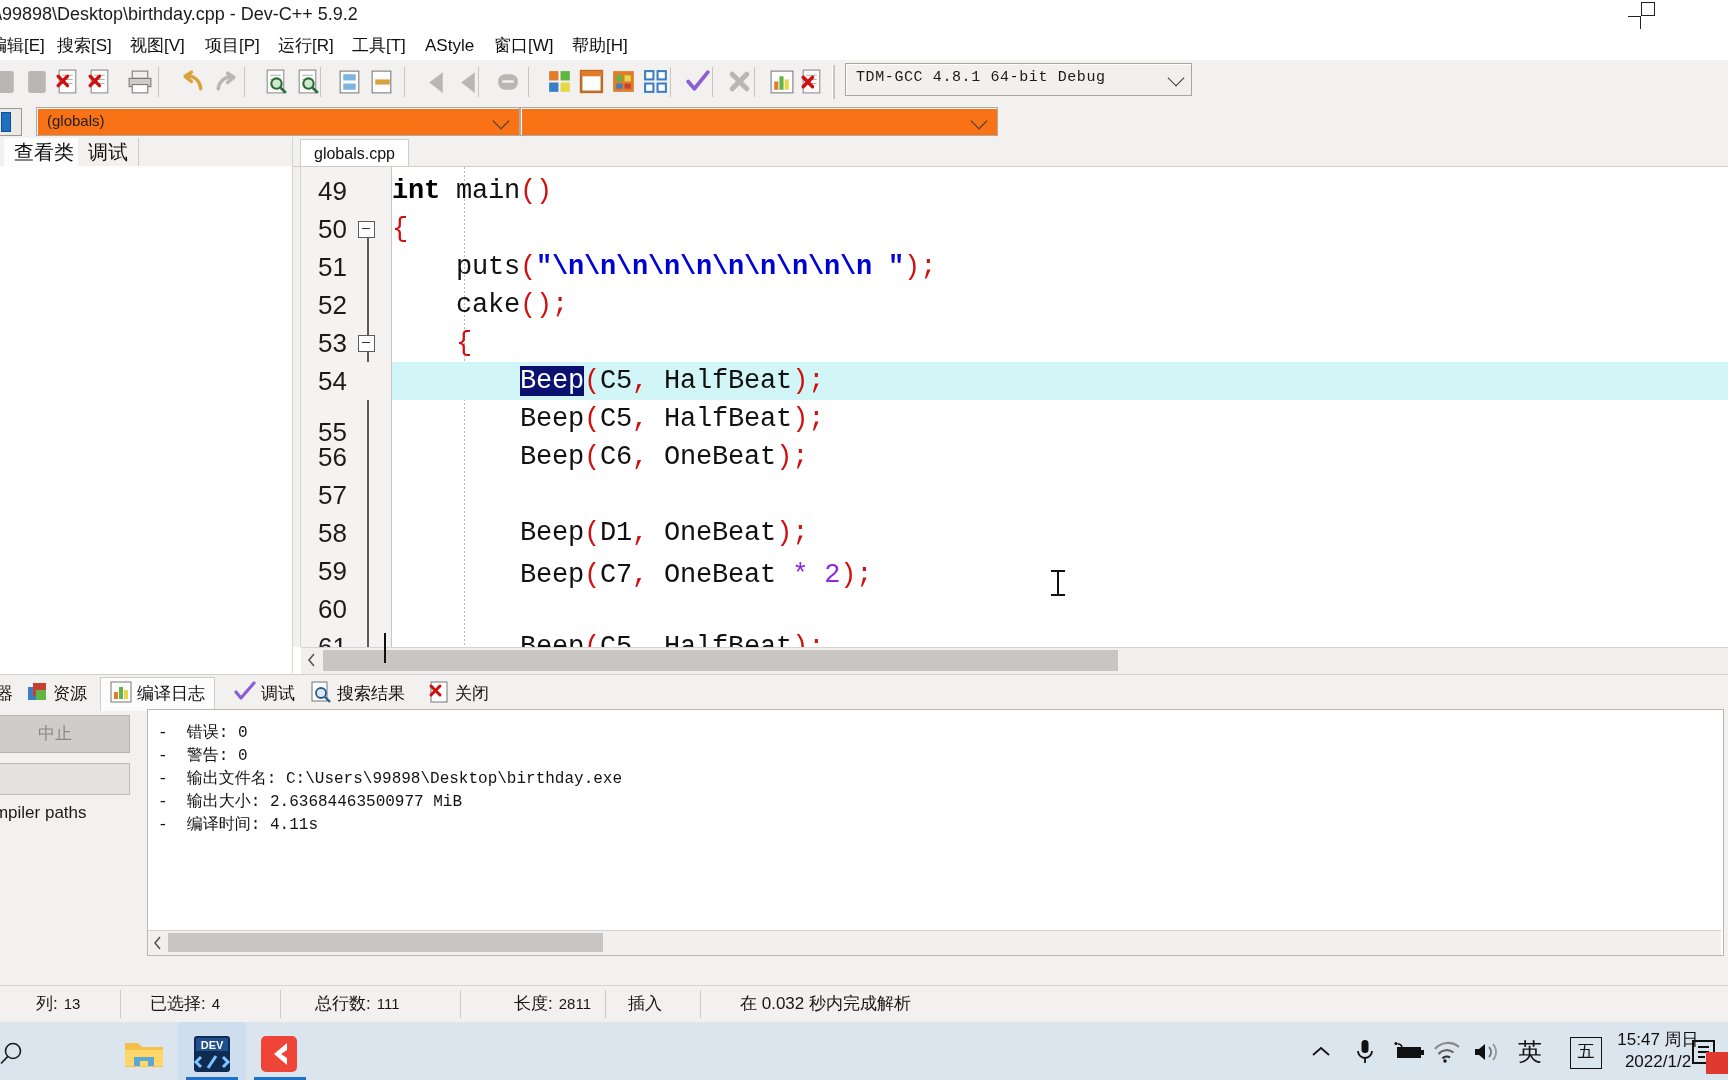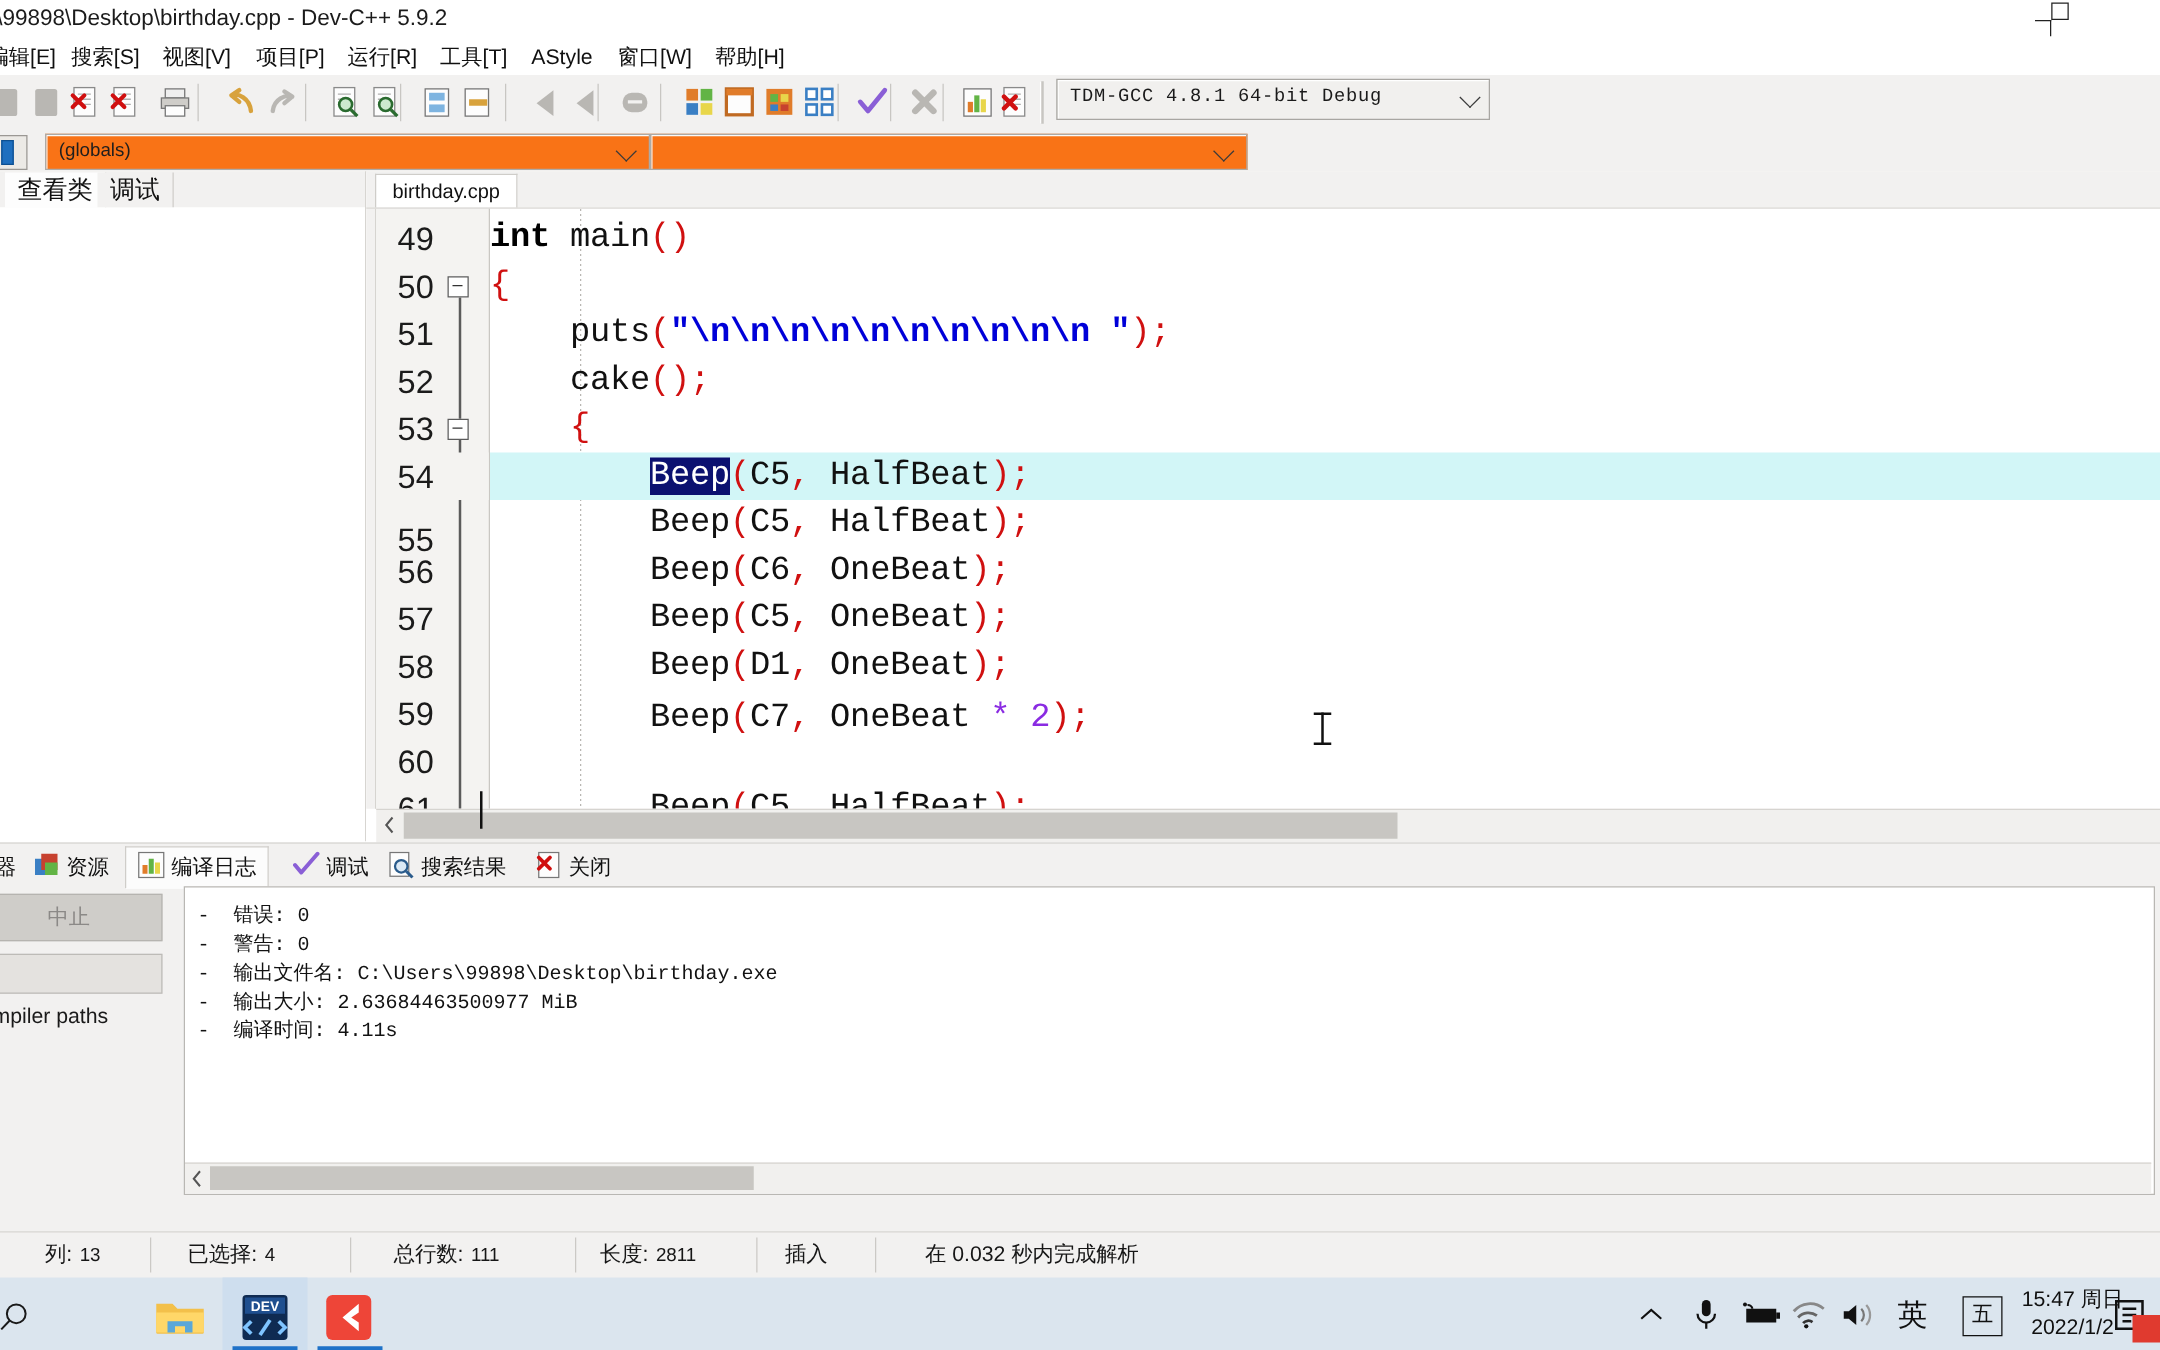--- a/index.html
+++ b/index.html
@@ -426,21 +426,21 @@
   <div class="leftpanel">
     <div class="lp-tabs" id="lptabs">
         <div class="lp-tab active" style="left: 4px;">查看类</div>
         <div class="lp-tab" style="left: 78px;">调试</div>
       </div>
     <div class="lp-body"></div>
   </div>
 
   <div class="editor-wrap">
     <div class="tabstrip">
-      <div class="file-tab">birthday.cpp</div>
+      <div class="file-tab">globals.cpp</div>
     </div>
     <div class="ed-outer">
       <div class="ed-leftbar"></div>
       <div class="gutter" id="gutter">
           <div class="foldline" style="top: 62px; height: 418px;"></div>
           <div class="ln" style="top: 5px;">49</div>
           <div class="ln" style="top: 43px;">50</div>
           <div class="fold" style="top: 54px;"></div>
           <div class="ln" style="top: 81px;">51</div>
           <div class="ln" style="top: 119px;">52</div>
@@ -460,21 +460,20 @@
         <div class="indentguide" style="left:72px;"></div>
       <div class="codeline" style="top: 5px;"><span class="k-kw">int</span><span> main</span><span class="k-punc">()</span></div>
           <div class="codeline" style="top: 43px;"><span class="k-punc">{</span></div>
           <div class="codeline" style="top: 81px;"><span>    puts</span><span class="k-punc">(</span><span class="k-str">"\n\n\n\n\n\n\n\n\n\n "</span><span class="k-punc">)</span><span class="k-punc">;</span></div>
           <div class="codeline" style="top: 119px;"><span>    cake</span><span class="k-punc">();</span></div>
           <div class="codeline" style="top: 157px;"><span>    </span><span class="k-punc">{</span></div>
           <div class="hl-row" style="top: 195px;"></div>
           <div class="codeline" style="top: 195px;"><span>        </span><span class="sel">Beep</span><span class="k-punc">(</span><span>C5</span><span class="k-punc">,</span><span> HalfBeat</span><span class="k-punc">)</span><span class="k-punc">;</span></div>
           <div class="codeline" style="top: 233px;"><span>        Beep</span><span class="k-punc">(</span><span>C5</span><span class="k-punc">,</span><span> HalfBeat</span><span class="k-punc">)</span><span class="k-punc">;</span></div>
           <div class="codeline" style="top: 271px;"><span>        Beep</span><span class="k-punc">(</span><span>C6</span><span class="k-punc">,</span><span> OneBeat</span><span class="k-punc">)</span><span class="k-punc">;</span></div>
-          <div class="codeline" style="top: 309px;"><span>        Beep</span><span class="k-punc">(</span><span>C5</span><span class="k-punc">,</span><span> OneBeat</span><span class="k-punc">)</span><span class="k-punc">;</span></div>
           <div class="codeline" style="top: 347px;"><span>        Beep</span><span class="k-punc">(</span><span>D1</span><span class="k-punc">,</span><span> OneBeat</span><span class="k-punc">)</span><span class="k-punc">;</span></div>
           <div class="codeline" style="top: 389px;"><span>        Beep</span><span class="k-punc">(</span><span>C7</span><span class="k-punc">,</span><span> OneBeat </span><span class="k-op">*</span><span> </span><span class="k-num">2</span><span class="k-punc">)</span><span class="k-punc">;</span></div>
           <div class="codeline" style="top: 423px;"></div>
           <div class="codeline" style="top: 461px;"><span>        Beep</span><span class="k-punc">(</span><span>C5</span><span class="k-punc">,</span><span> HalfBeat</span><span class="k-punc">)</span><span class="k-punc">;</span></div>
           <div style="position: absolute; left: 665px; top: 403px; width: 2px; height: 26px; background: rgb(17, 17, 17);"></div>
           <div style="position: absolute; left: 659px; top: 403px; width: 14px; height: 2px; background: rgb(17, 17, 17);"></div>
           <div style="position: absolute; left: 659px; top: 427px; width: 14px; height: 2px; background: rgb(17, 17, 17);"></div>
         </div>
       <div class="ed-hscroll">
         <svg class="arrowL" viewBox="0 0 12 14">
@@ -535,21 +534,21 @@
 
   <div class="statusbar" id="statusbar">
       <div class="sb-div" style="left: 120px;"></div>
       <div class="sb-div" style="left: 280px;"></div>
       <div class="sb-div" style="left: 460px;"></div>
       <div class="sb-div" style="left: 605px;"></div>
       <div class="sb-div" style="left: 700px;"></div>
       <div class="sb-cell" style="left: 36px;"><span>列:</span><span class="sb-val">13</span></div>
       <div class="sb-cell" style="left: 150px;"><span>已选择:</span><span class="sb-val">4</span></div>
       <div class="sb-cell" style="left: 315px;"><span>总行数:</span><span class="sb-val">111</span></div>
-      <div class="sb-cell" style="left: 480px;"><span>长度:</span><span class="sb-val">2811</span></div>
+      <div class="sb-cell" style="left: 514px;"><span>长度:</span><span class="sb-val">2811</span></div>
       <div class="sb-cell" style="left: 628px;"><span>插入</span></div>
       <div class="sb-cell" style="left: 740px;"><span>在 0.032 秒内完成解析</span></div>
     </div>
 
   <div class="taskbar">
     <svg style="position:absolute;left:0px;top:18px;width:26px;height:26px;" viewBox="0 0 26 26">
       <circle cx="13" cy="11" r="7.5" stroke="#1a1a1a" stroke-width="1.6" fill="none"></circle>
       <line x1="7.6" y1="16.6" x2="1" y2="23.5" stroke="#1a1a1a" stroke-width="1.6"></line>
     </svg>
 

